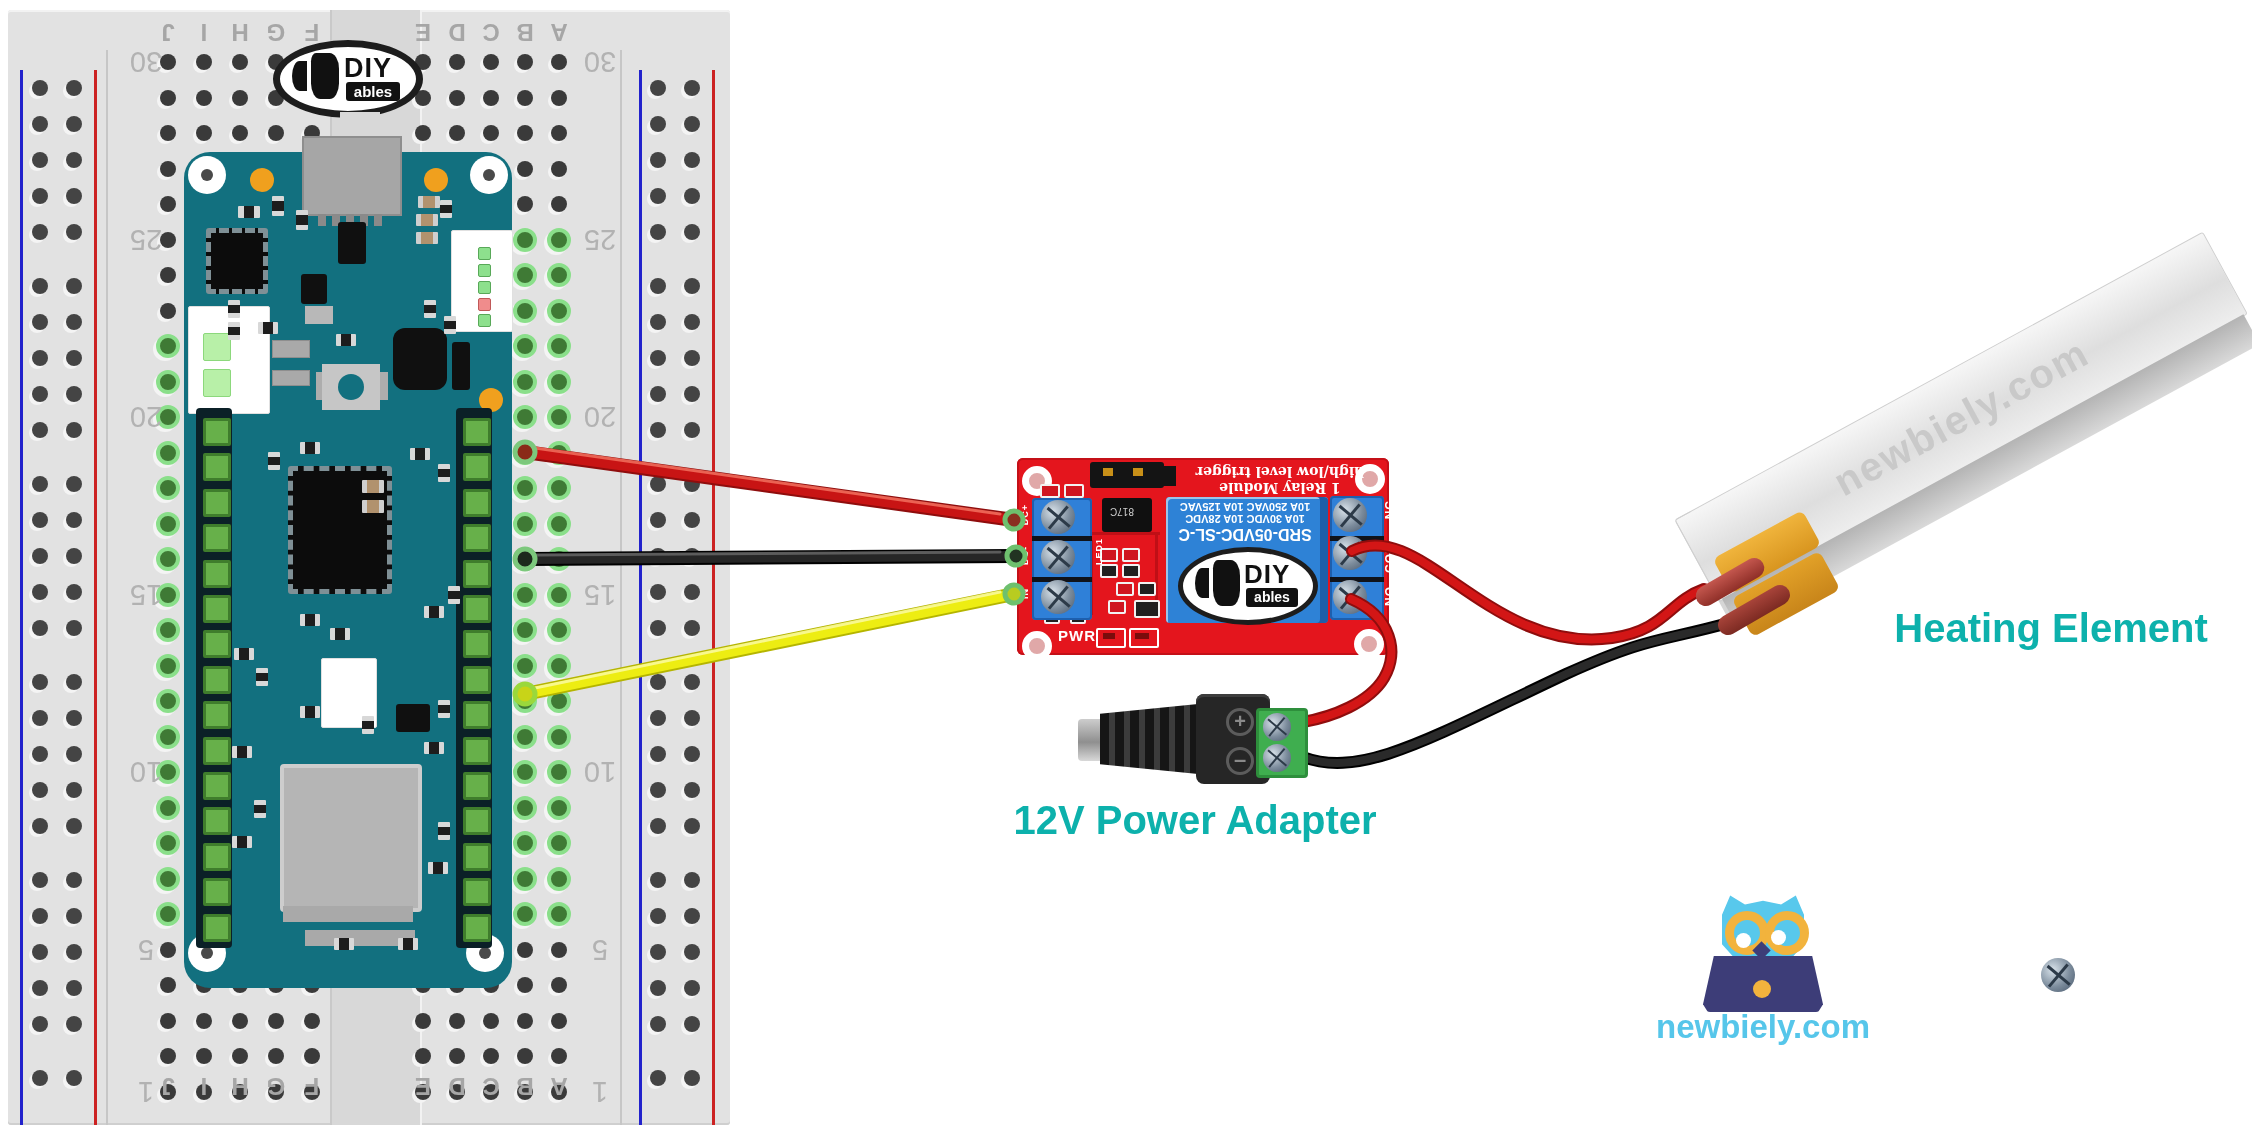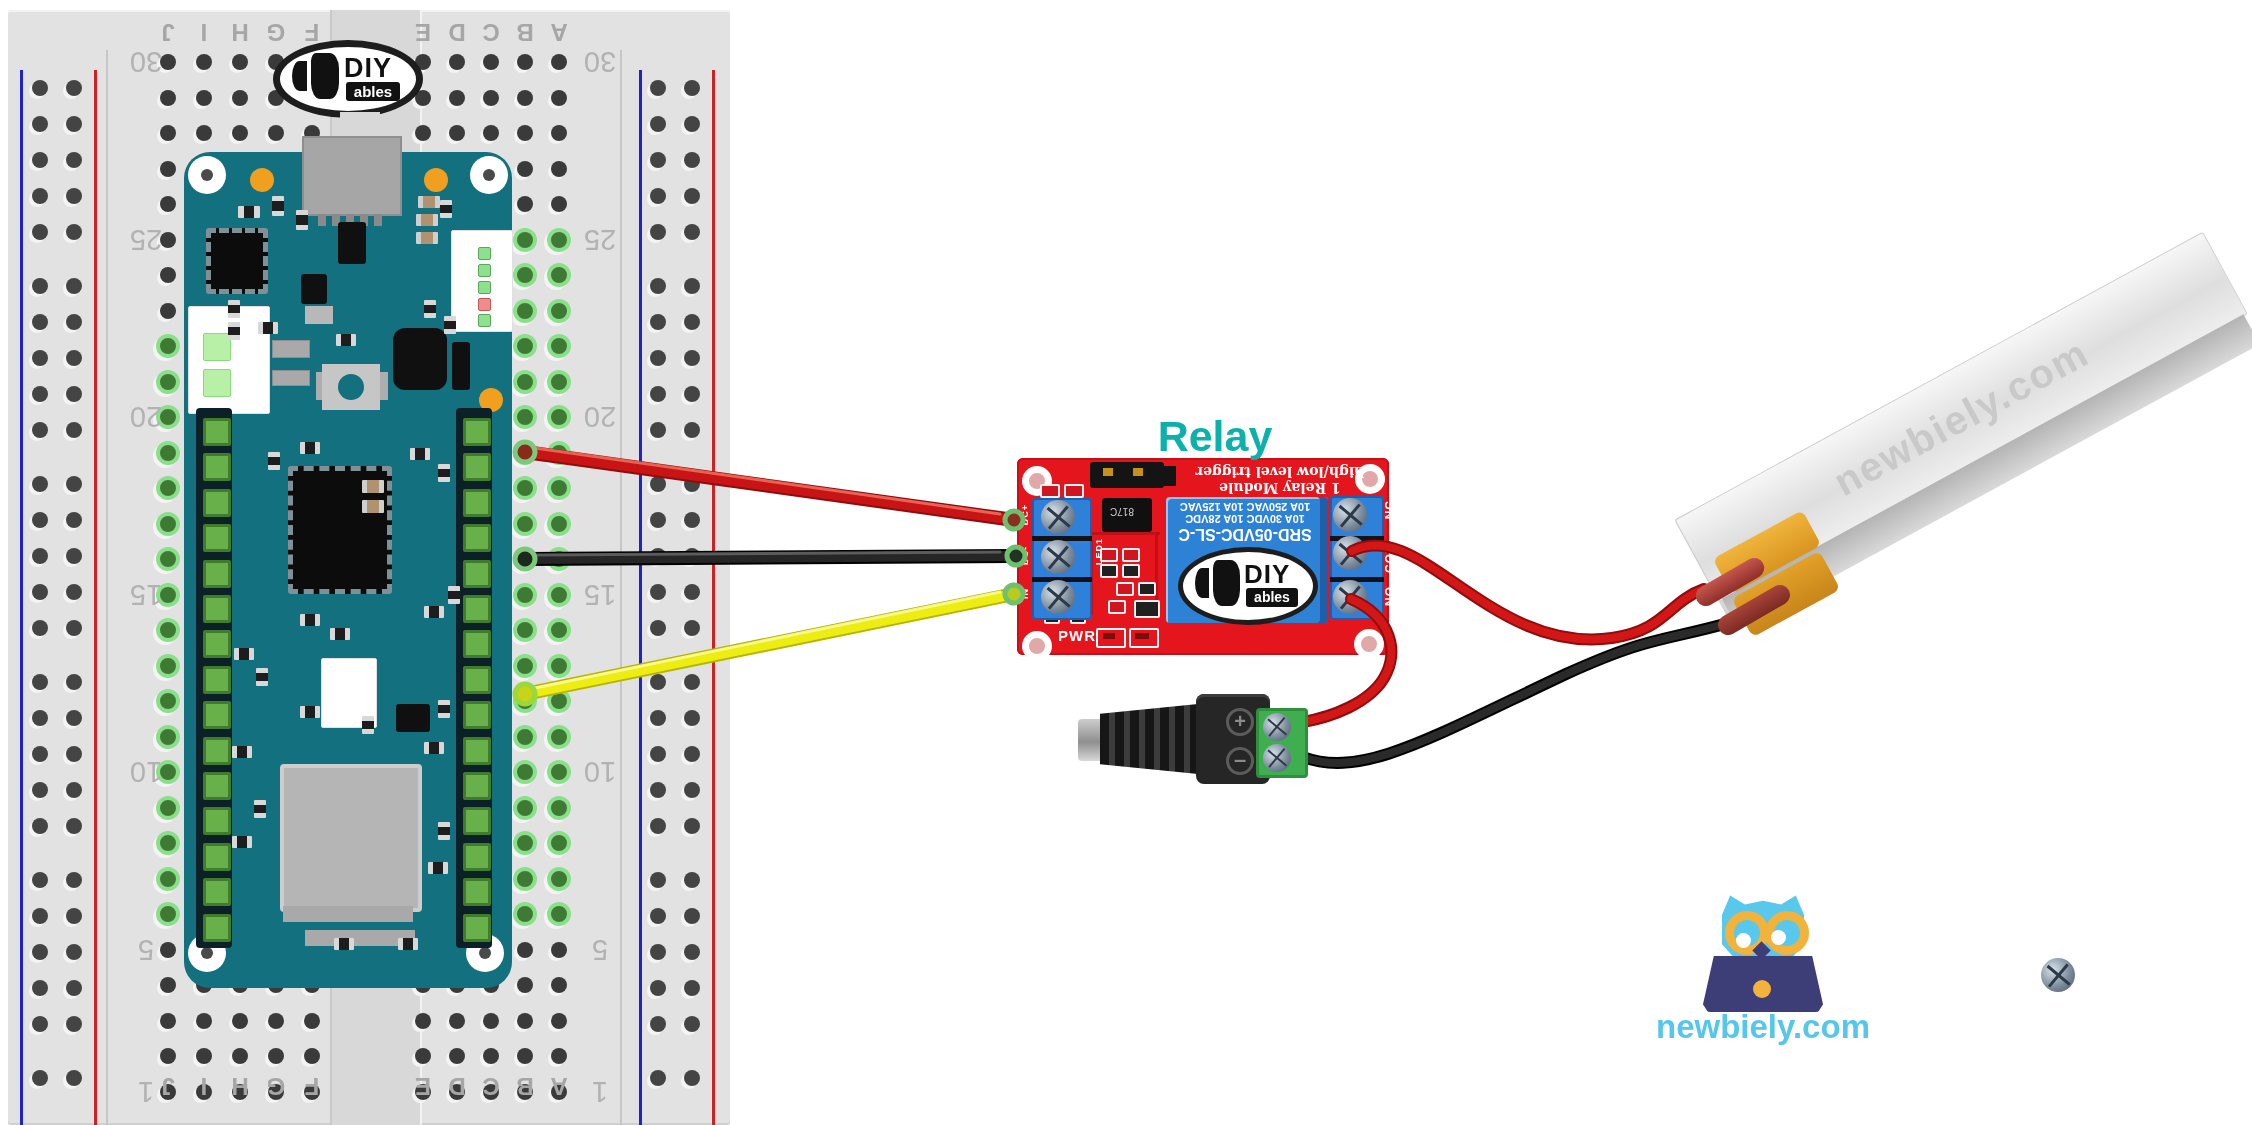--- a/index.html
+++ b/index.html
@@ -834,21 +834,22 @@
   <div class="abs" style="left:1078px;top:719px;width:26px;height:42px;border-radius:4px 0 0 4px;background:linear-gradient(180deg,#cdcdcd,#8f8f8f 55%,#d8d8d8);"></div>
   <div class="abs" style="left:1100px;top:704px;width:98px;height:70px;background:repeating-linear-gradient(90deg,#161616 0 9px,#3c3c3c 9px 15px);clip-path:polygon(0 14%,100% 0,100% 100%,0 86%);"></div>
   <div class="abs" style="left:1196px;top:694px;width:74px;height:90px;background:#262626;border-radius:8px;box-shadow:inset 0 3px 0 #3d3d3d;">
     <div class="abs" style="left:30px;top:14px;width:22px;height:22px;border:3px solid #5c5c5c;border-radius:50%;color:#8a8a8a;font-size:20px;font-weight:bold;text-align:center;line-height:21px;">+</div>
     <div class="abs" style="left:30px;top:53px;width:22px;height:22px;border:3px solid #5c5c5c;border-radius:50%;color:#8a8a8a;font-size:22px;font-weight:bold;text-align:center;line-height:19px;">–</div>
   </div>
   <div class="abs" style="left:1256px;top:708px;width:46px;height:64px;background:#3fae4f;border:3px solid #2e8f3c;border-radius:4px;"></div>
   <div class="screw abs" style="left:1263px;top:713px;width:28px;height:28px;"></div>
   <div class="screw abs" style="left:1263px;top:744px;width:28px;height:28px;"></div>
 
-  <div class="teal-label" style="left:1100px;top:412px;width:230px;font-size:43px;">Relay</div>
+  <div class="teal-label" style="left:1000px;top:798px;width:390px;font-size:40px;">12V Power Adapter</div>
+  <div class="teal-label" style="left:1855px;top:606px;width:392px;font-size:40px;">Heating Element</div>
 
   <div id="owlhead" class="abs"></div>
   <div class="ring abs" style="left:1725px;top:911px;"></div>
   <div class="ring abs" style="left:1765px;top:911px;"></div>
   <div class="eye abs" style="left:1736px;top:933px;"></div>
   <div class="eye abs" style="left:1771px;top:930px;"></div>
   <div id="beak" class="abs"></div>
   <div id="laptop" class="abs"></div>
   <div id="lapdot" class="abs"></div>
   <div class="abs" style="left:1640px;top:1008px;width:246px;text-align:center;color:#56c6ea;font-weight:bold;font-size:33px;">newbiely.com</div>

